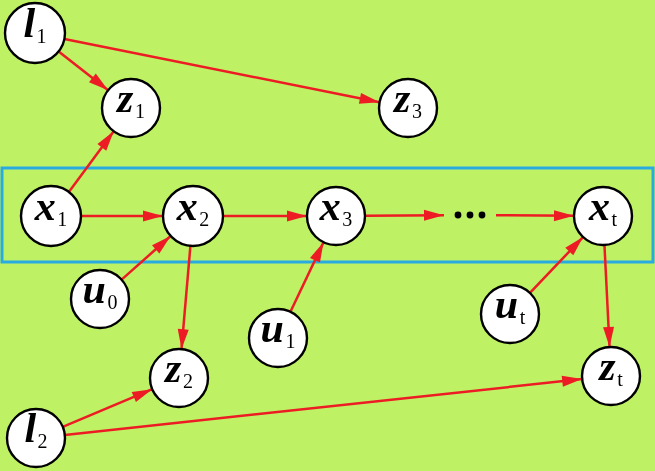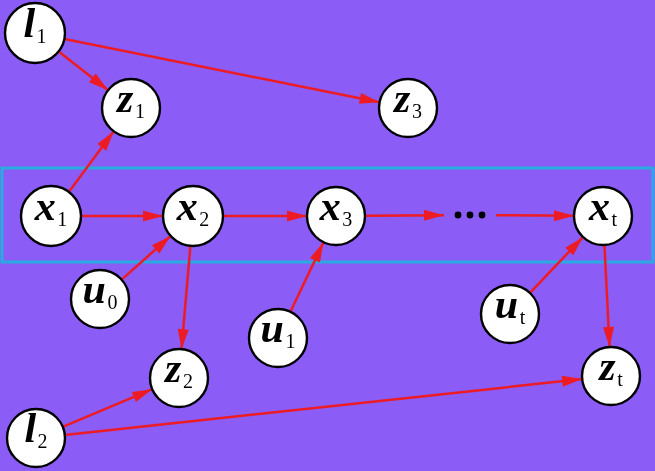--- a/index.html
+++ b/index.html
@@ -1,16 +1,16 @@
 <!DOCTYPE html>
 <html><head>
 <meta charset="utf-8">
 <style>
   html,body{margin:0;padding:0;background:#ffffff;}
-  .stage{position:relative;width:655px;height:471px;background:#8b5cf6;overflow:hidden;}
+  .stage{position:relative;width:655px;height:471px;background:#bef264;overflow:hidden;}
   svg text{user-select:none;}
 </style>
 </head>
 <body>
 
 <div class="stage">
   <svg id="diagram-svg" width="655" height="471" viewBox="0 0 655 471">
       <defs>
         <marker id="ah" markerUnits="userSpaceOnUse" markerWidth="20" markerHeight="11" refX="20" refY="5.5" orient="auto" overflow="visible">
           <path d="M0,0 L20,5.5 L0,11 Z" fill="#ed1c24"></path>

